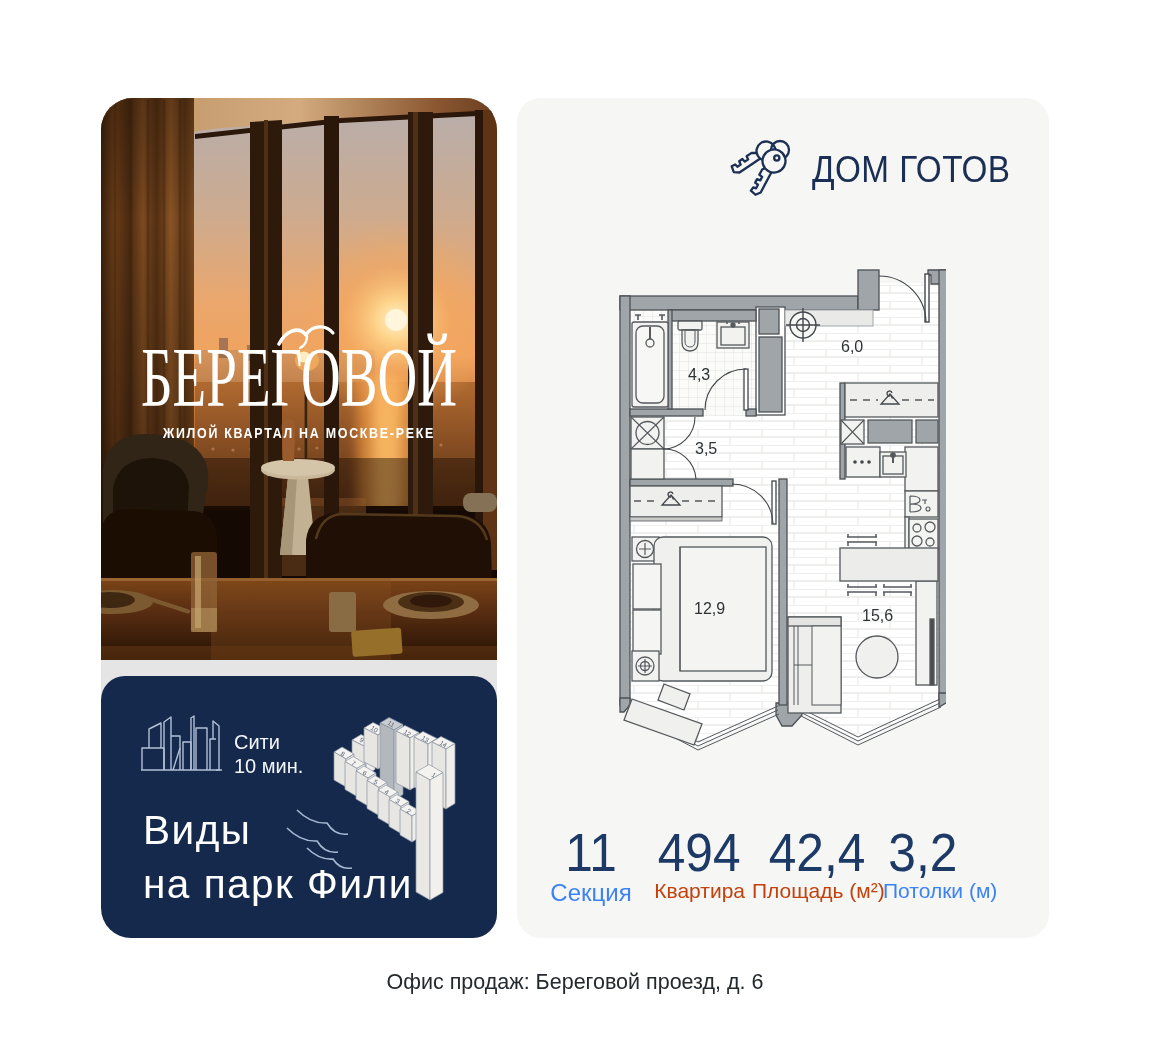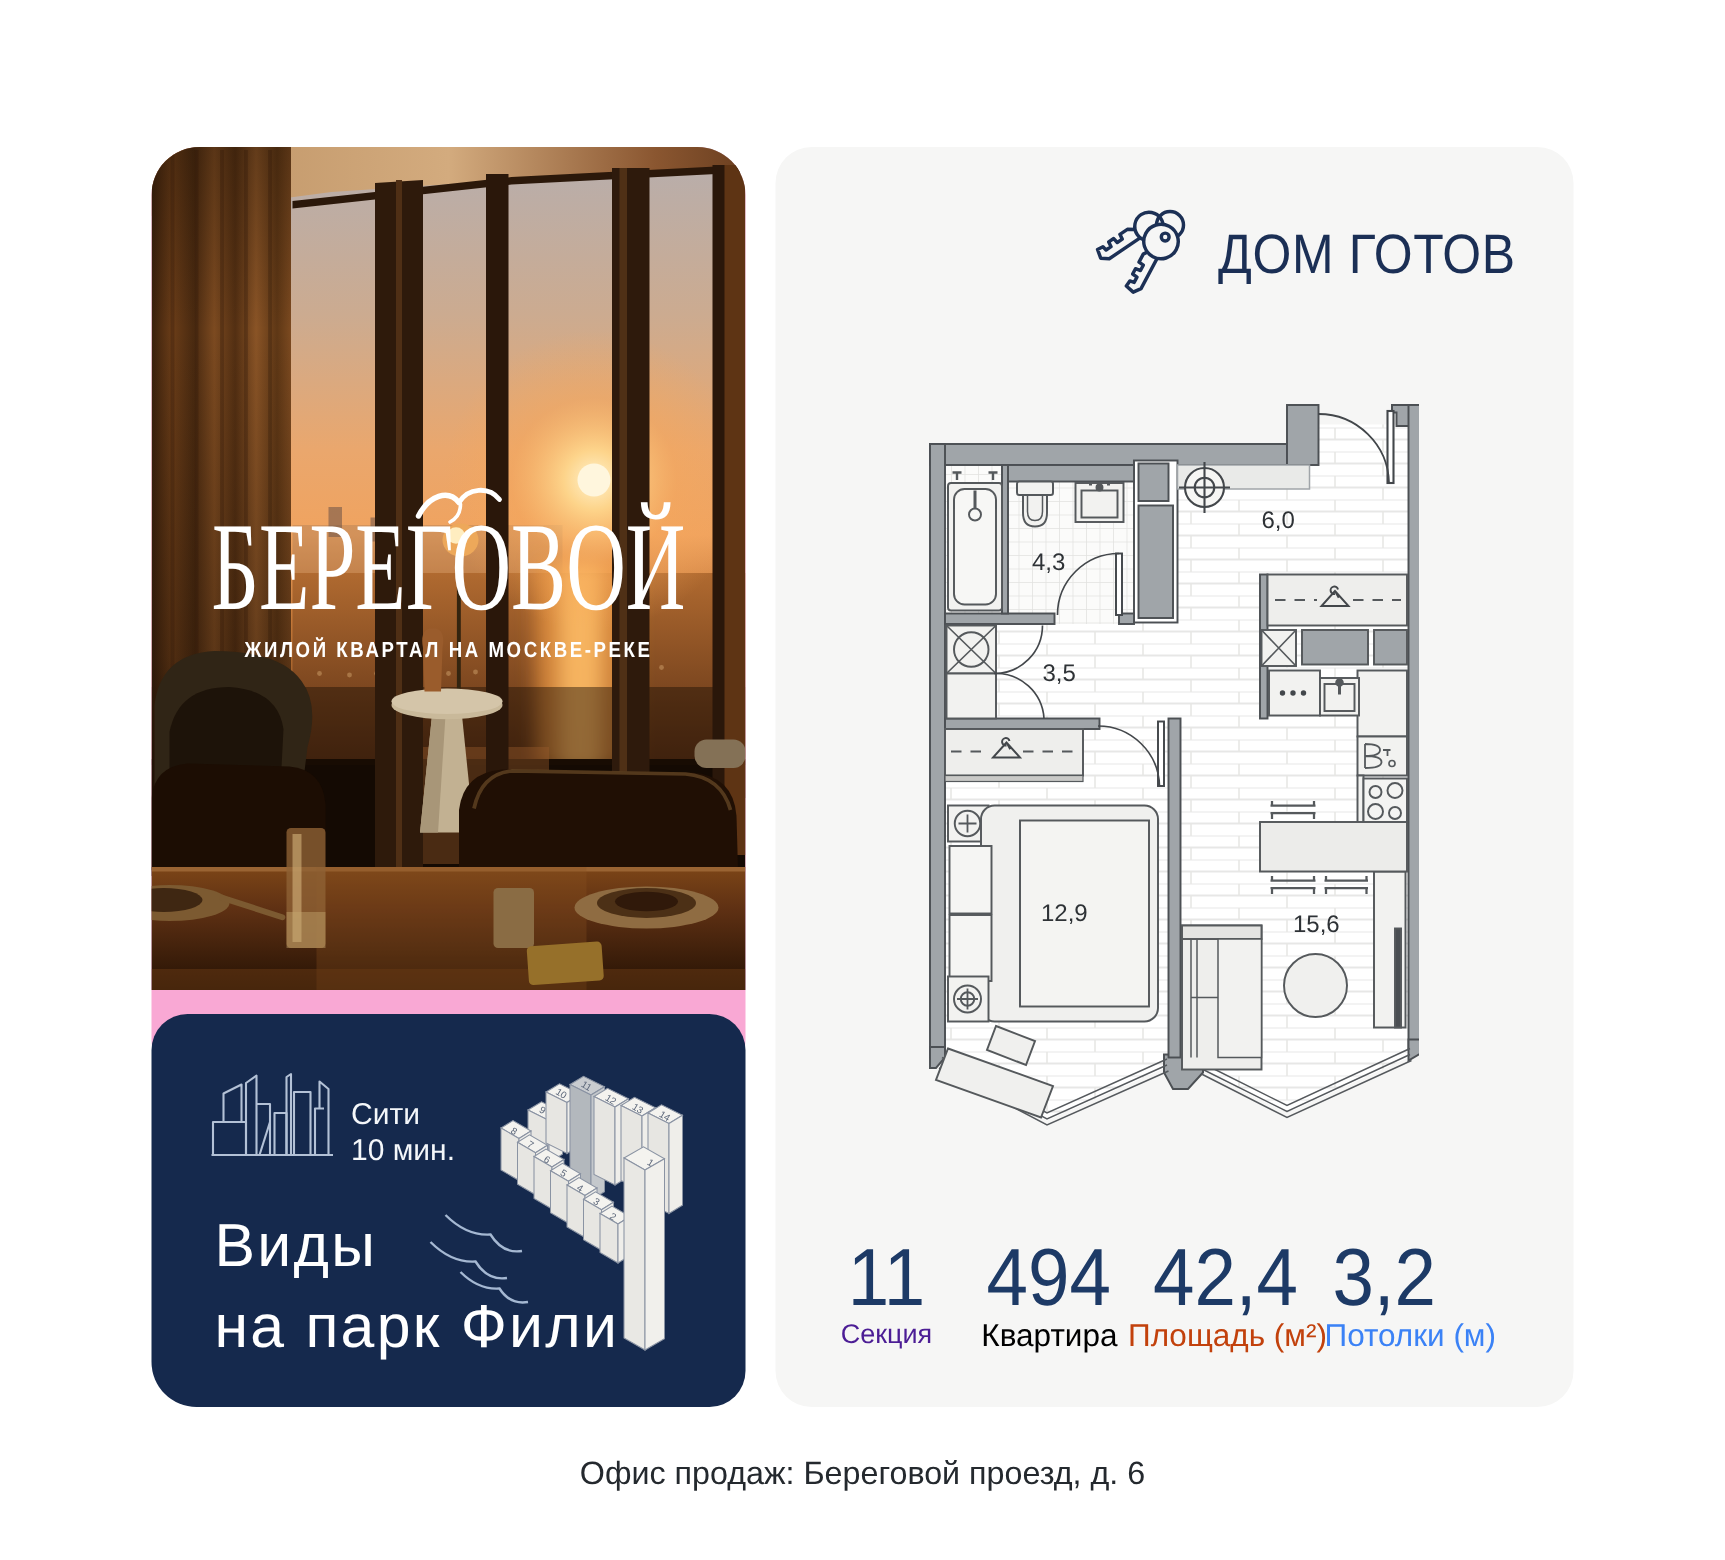--- a/index.html
+++ b/index.html
@@ -2,21 +2,21 @@
 <html><head>
 <meta charset="utf-8">
 <style>
   html,body{margin:0;padding:0;}
   body{width:1150px;height:1040px;background:#ffffff;font-family:"Liberation Sans", sans-serif;position:relative;overflow:hidden;}
   .abs{position:absolute;}
 </style>
 </head>
 <body>
 
-<div class="abs" style="left:101px;top:98px;width:396px;height:627px;border-radius:32px;overflow:hidden;background:#f9a8d4;">
+<div class="abs" style="left:101px;top:98px;width:396px;height:627px;border-radius:32px;overflow:hidden;background:#e5e5e5;">
 <svg width="396" height="562" viewBox="0 0 396 562">
   <defs>
     <linearGradient id="sky" x1="0" y1="0" x2="0" y2="1">
       <stop offset="0" stop-color="#b6aeae"></stop>
       <stop offset="0.2" stop-color="#ccab90"></stop>
       <stop offset="0.36" stop-color="#eaa76d"></stop>
       <stop offset="0.46" stop-color="#f0a35f"></stop>
       <stop offset="0.56" stop-color="#c47838"></stop>
       <stop offset="0.72" stop-color="#7c4419"></stop>
       <stop offset="1" stop-color="#2e180a"></stop>
@@ -504,26 +504,26 @@
     <text x="225" y="99">6,0</text>
     <text x="78" y="361">12,9</text>
     <text x="246" y="368">15,6</text>
   </g>
 </svg>
 
 <div class="abs" style="left:517px;top:821px;width:532px;">
 
   <div style="position:absolute;left:0px;width:148px;text-align:center;">
     <div style="font-size:54px;color:#1d3a66;transform:scaleX(0.92);transform-origin:50% 50%;">11</div>
-    <div style="font-size:18px;color:#4c1d95;margin-top:-4px;white-space:nowrap;">Секция</div>
+    <div style="font-size:24px;color:#3b82f6;margin-top:-4px;white-space:nowrap;">Секция</div>
   </div>
 
   <div style="position:absolute;left:118px;width:110px;text-align:right;">
     <div style="font-size:54px;color:#1d3a66;transform:scaleX(0.92);transform-origin:50% 50%;">494</div>
-    <div style="font-size:21px;color:#000000;margin-top:-4px;white-space:nowrap;">Квартира</div>
+    <div style="font-size:21px;color:#c2410c;margin-top:-4px;white-space:nowrap;">Квартира</div>
   </div>
 
   <div style="position:absolute;left:235px;width:130px;text-align:center;">
     <div style="font-size:54px;color:#1d3a66;transform:scaleX(0.92);transform-origin:50% 50%;">42,4</div>
     <div style="font-size:21px;color:#c2410c;margin-top:-4px;white-space:nowrap;">Площадь (м²)</div>
   </div>
 
   <div style="position:absolute;left:366px;width:132px;text-align:left;">
     <div style="font-size:54px;color:#1d3a66;transform:scaleX(0.92);transform-origin:50% 50%;">3,2</div>
     <div style="font-size:21px;color:#3b82f6;margin-top:-4px;white-space:nowrap;">Потолки (м)</div>

